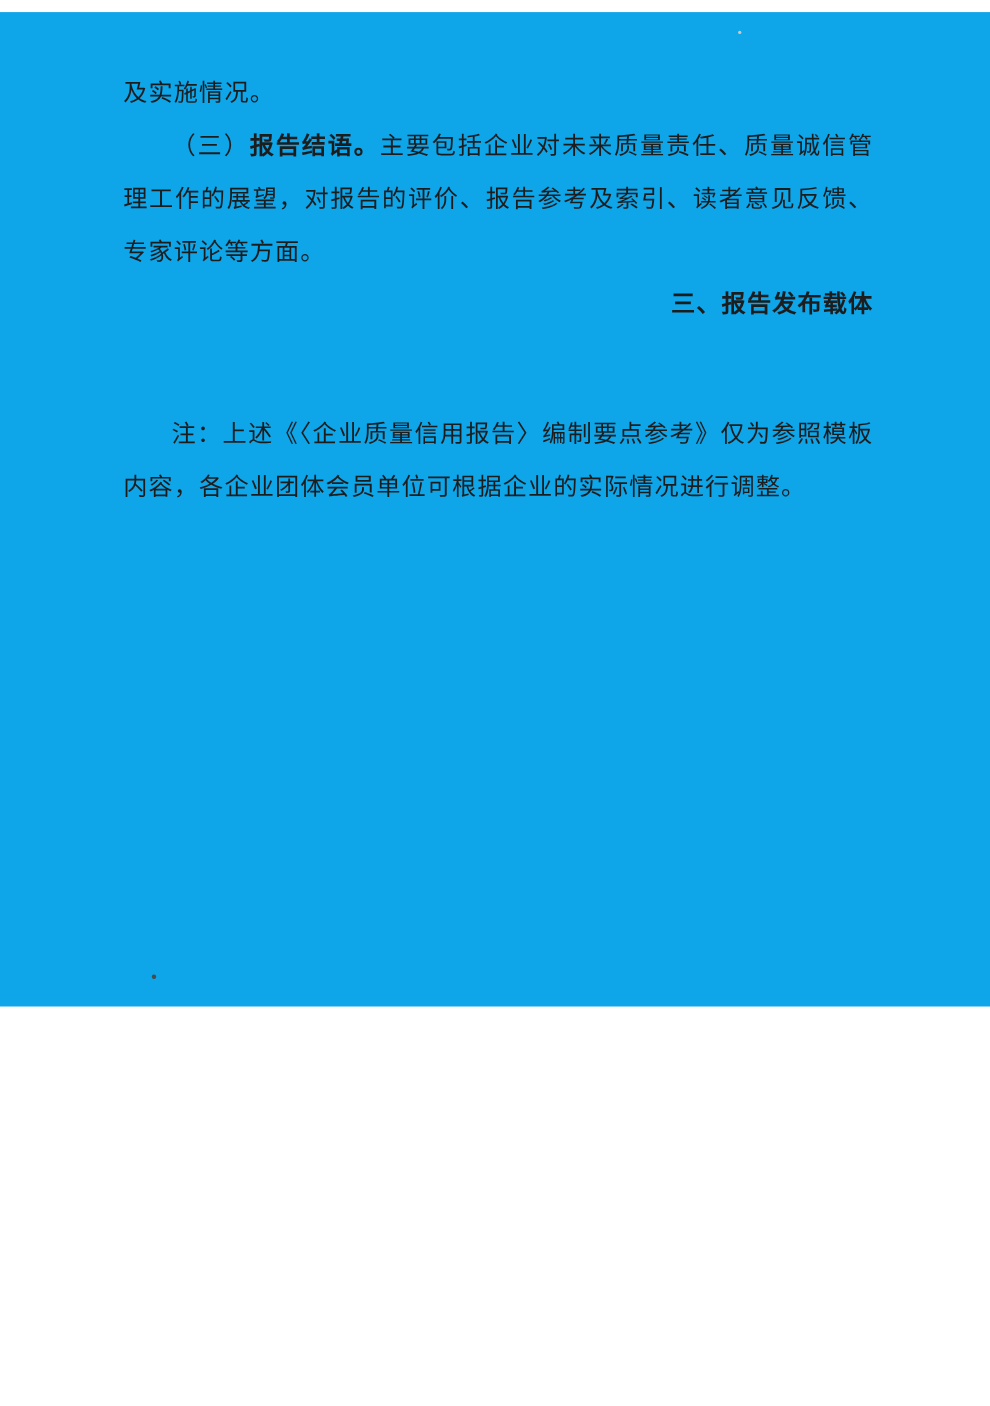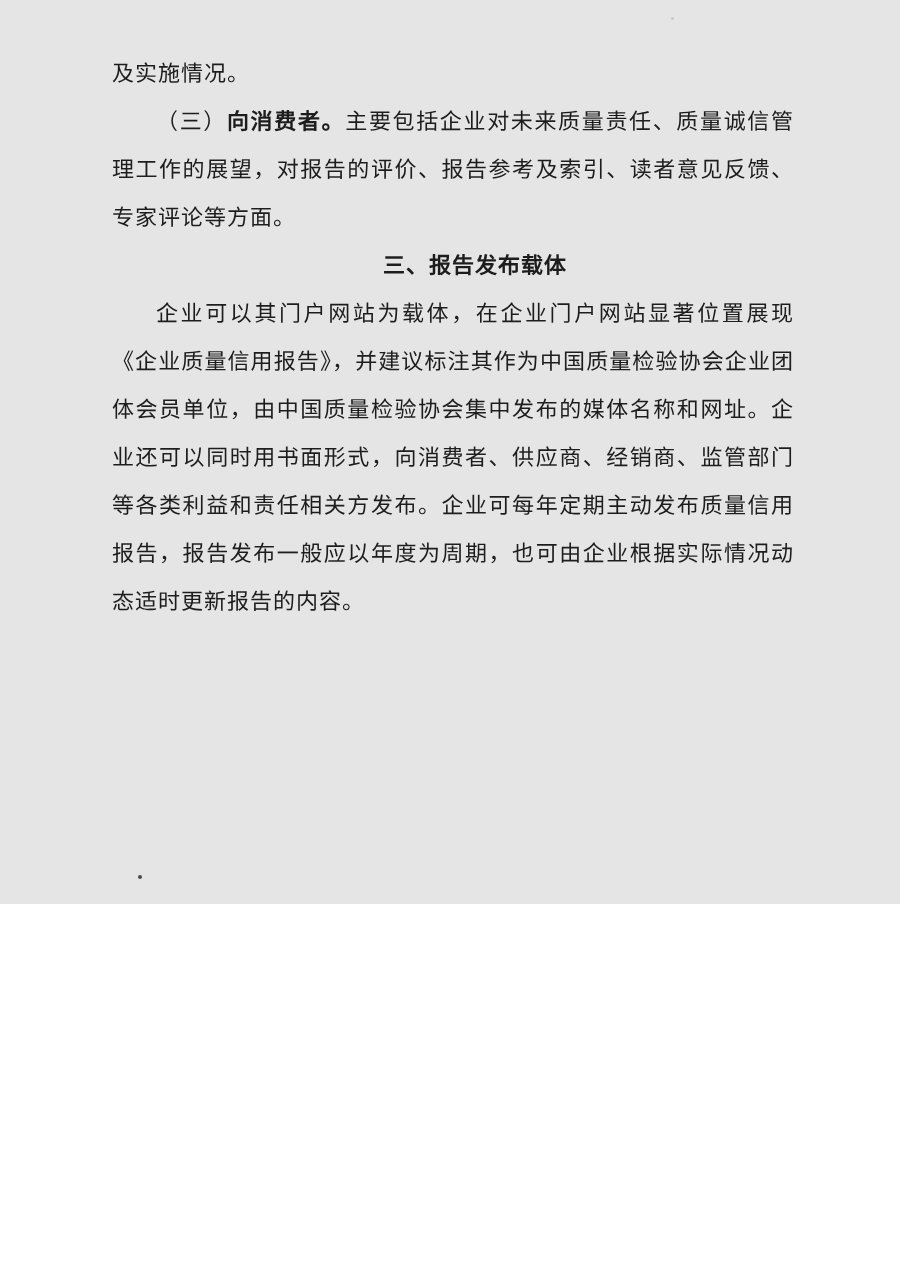--- a/index.html
+++ b/index.html
@@ -5,22 +5,22 @@
 <style>
   html, body {
     margin: 0;
     padding: 0;
     background: #ffffff;
   }
   .page {
     position: relative;
     width: 900px;
     height: 904px;
-    margin: 0 auto;
-    background: #e5e5e5;
+    margin: 11px auto;
+    background: #0ea5e9;
     color: #1d1d1d;
     font-family: "Liberation Serif", "DejaVu Serif", serif;
     overflow: hidden;
   }
   .content {
     position: absolute;
     left: 112px;
     top: 50px;
     width: 682px;
   }
@@ -33,21 +33,21 @@
     text-align: justify;
     text-indent: 2em;
     font-weight: normal;
     color: #1d1d1d;
   }
   .content p.noindent {
     text-indent: 0;
   }
   .content h3 {
     font-weight: bold;
-    text-align: center;
+    text-align: right;
     font-family: "Liberation Sans", "DejaVu Sans", sans-serif;
   }
   .content .lead-bold {
     font-weight: bold;
     font-family: "Liberation Sans", "DejaVu Sans", sans-serif;
   }
   .content p.note {
     margin-top: 70px;
   }
   .artifact {
@@ -92,26 +92,26 @@
 
 <div class="page">
 
   <div class="content">
 
     <p class="noindent">及实施情况。</p>
 
 
 
 
-    <p><span>（三）</span><span class="lead-bold">向消费者。</span><span>主要包括企业对未来质量责任、质量诚信管理工作的展望，对报告的评价、报告参考及索引、读者意见反馈、专家评论等方面。</span></p>
+    <p><span>（三）</span><span class="lead-bold">报告结语。</span><span>主要包括企业对未来质量责任、质量诚信管理工作的展望，对报告的评价、报告参考及索引、读者意见反馈、专家评论等方面。</span></p>
 
     <h3>三、报告发布载体</h3>
 
-    <p>企业可以其门户网站为载体，在企业门户网站显著位置展现《企业质量信用报告》，并建议标注其作为中国质量检验协会企业团体会员单位，由中国质量检验协会集中发布的媒体名称和网址。企业还可以同时用书面形式，向消费者、供应商、经销商、监管部门等各类利益和责任相关方发布。企业可每年定期主动发布质量信用报告，报告发布一般应以年度为周期，也可由企业根据实际情况动态适时更新报告的内容。</p>
 
+    <p class="note">注：上述《〈企业质量信用报告〉编制要点参考》仅为参照模板内容，各企业团体会员单位可根据企业的实际情况进行调整。</p>
 
   </div>
 
   <span class="artifact dot-1"></span>
   <span class="artifact dot-2"></span>
   <span class="artifact dot-3"></span>
 
   <div class="footer">
     <span>-4-</span>
   </div>

